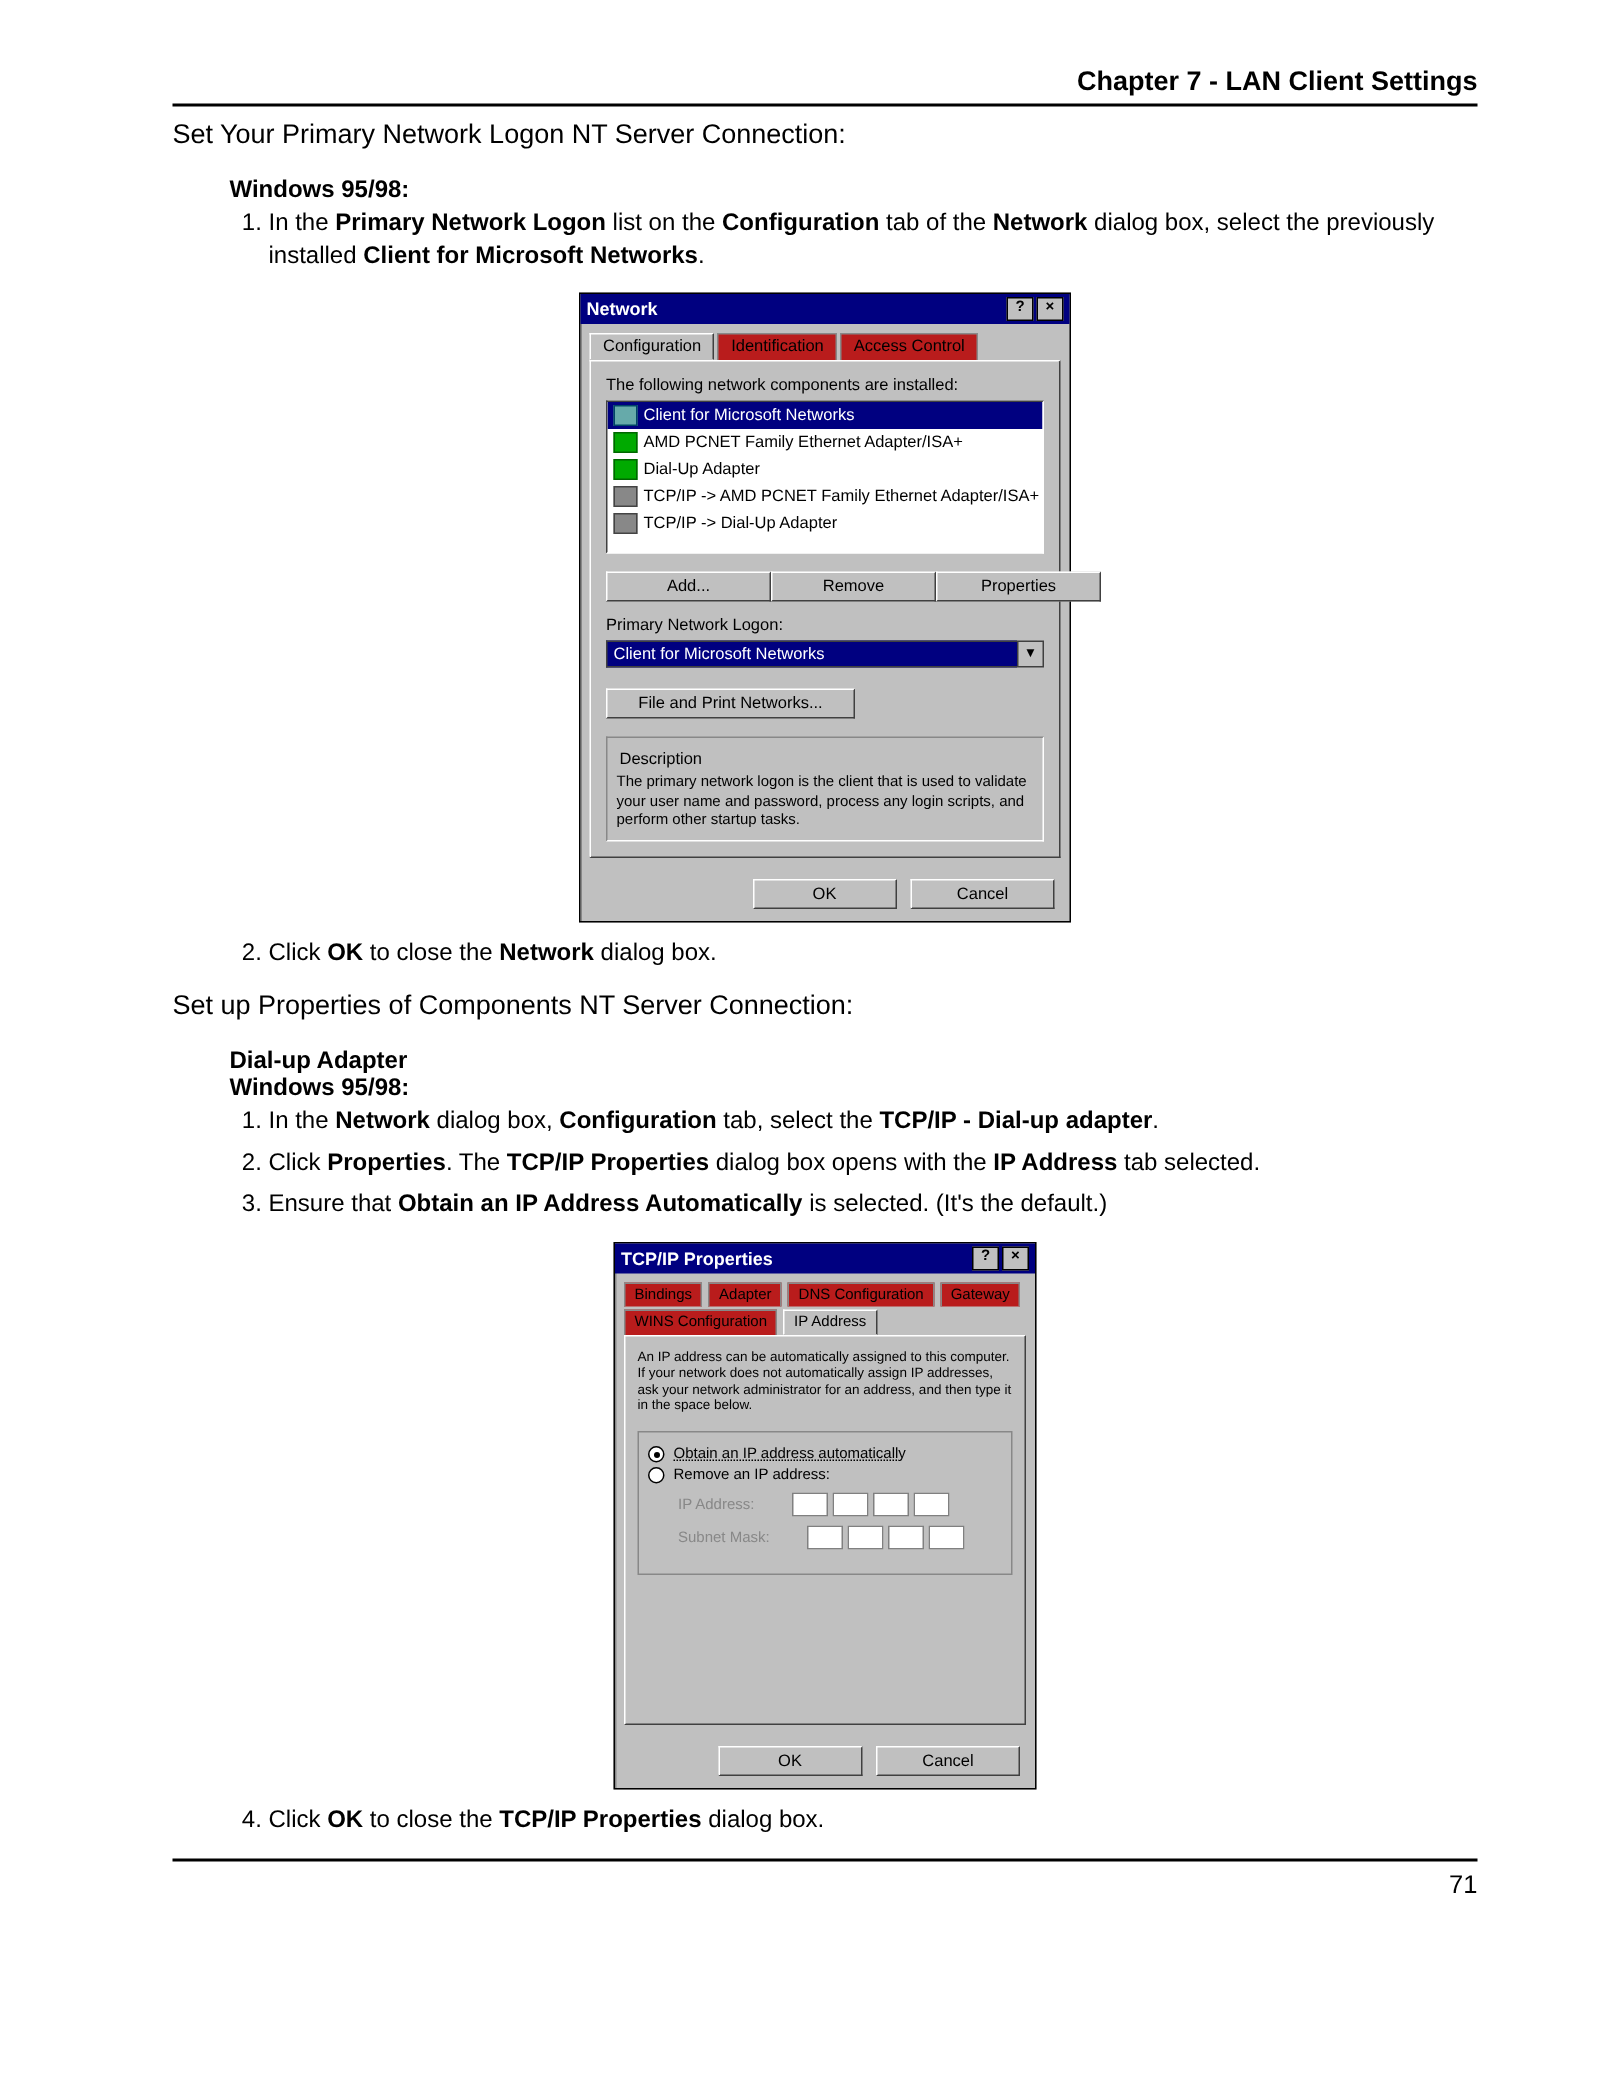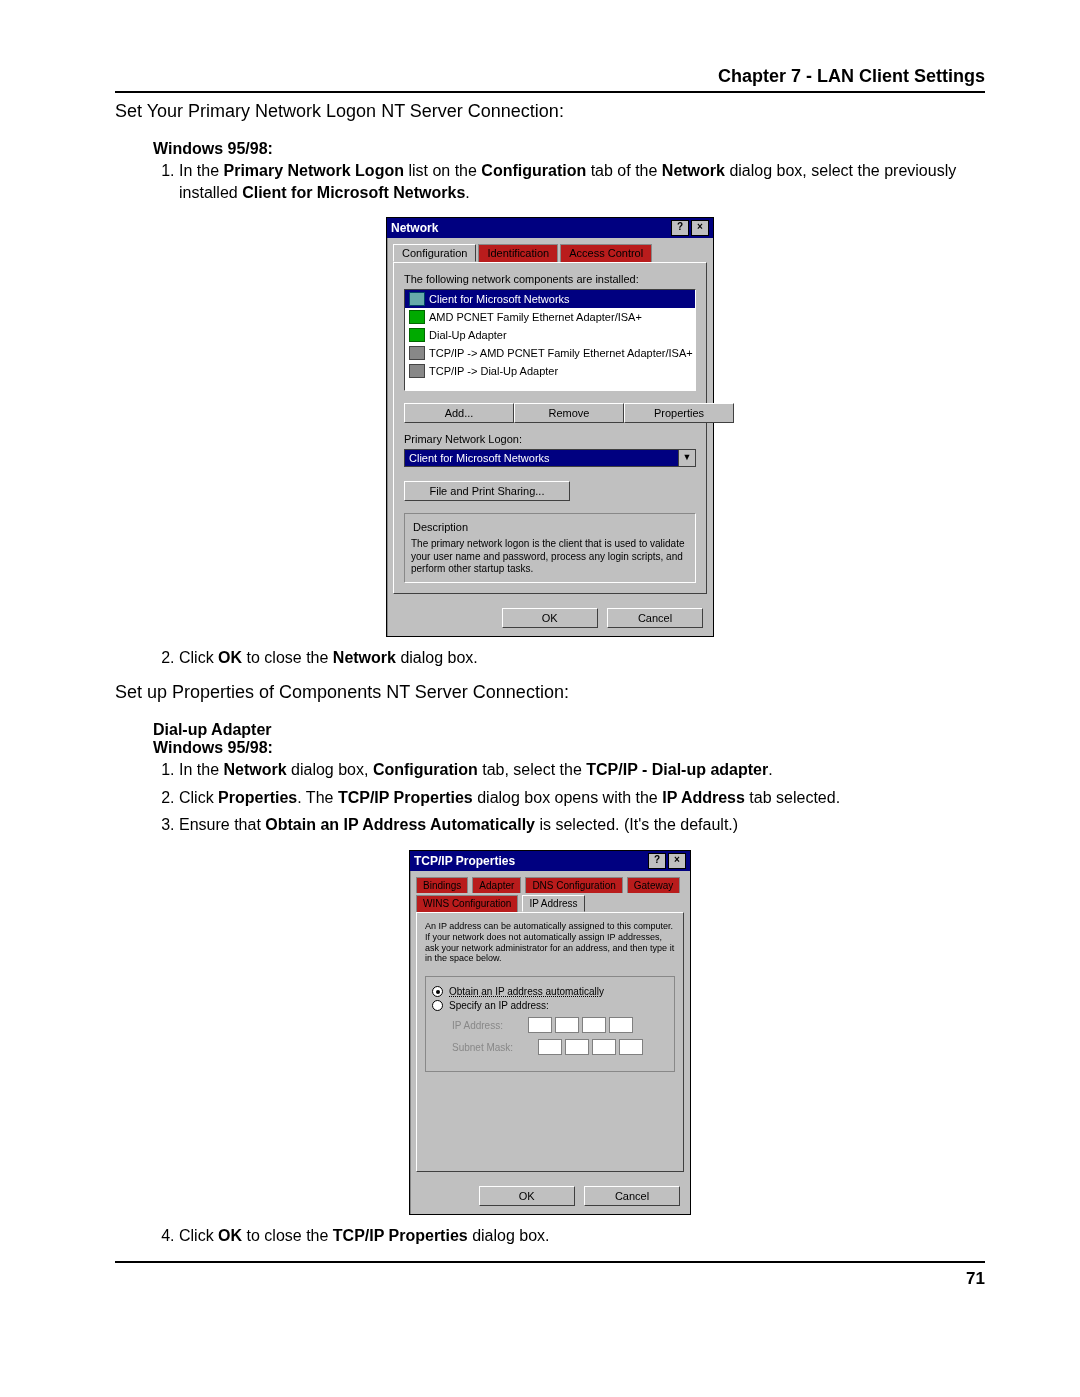--- a/index.html
+++ b/index.html
@@ -1,25 +1,25 @@
 <!DOCTYPE html>
 <html><head>
 <meta charset="utf-8">
 <style>
 body{margin:0;background:#fff;font-family:Arial,Helvetica,sans-serif;color:#000}
-.page{width:1080px;height:1397px;margin:0 auto;padding:66px 95px 30px 115px;box-sizing:border-box;position:relative}
+.page{width:1080px;height:1397px;margin:0 auto;padding:44px 95px 30px 115px;box-sizing:border-box;position:relative}
 .chapter-header{text-align:right;font-weight:bold;font-size:18px;margin-bottom:4px}
 .hr-top{border:0;border-top:2px solid #000;margin:0 0 8px 0}
 .hr-bottom{border:0;border-top:2px solid #000;margin:12px 0 6px 0}
 h2.section{font-size:18px;font-weight:normal;margin:0 0 18px 0}
 .sub{font-weight:bold;font-size:16px;margin:10px 0 2px 38px}
 .ol{margin:2px 0 14px 38px;padding-left:26px;font-size:16px;line-height:1.35}
 .ol li{margin-bottom:6px}
 .bold{font-weight:bold}
-.pg-num{text-align:right;font-weight:bold;font-size:17px}
+.pg-num{text-align:right;font-weight:normal;font-size:17px}
 .ss-wrap{text-align:center;margin:6px 0 10px 0}
 
 .dlg{display:inline-block;text-align:left;background:#c0c0c0;border:1px solid #000;font-family:Tahoma,"MS Sans Serif",Arial,sans-serif;font-size:12px;color:#000;box-shadow:1px 1px 0 #888 inset}
 .dlg1{width:326px}
 .titlebar{background:#000080;color:#fff;padding:2px 4px;font-weight:bold;display:flex;align-items:center}
 .titlebar .sp{flex:1}
 .title-btn{width:16px;height:14px;background:#c0c0c0;border:1px solid #000;margin-left:2px;color:#000;font-size:10px;line-height:12px;text-align:center;cursor:pointer}
 .tabs{display:flex;margin:6px 6px 0 6px;font-size:11px}
 .tabs .tab{padding:2px 8px;border:1px solid #888;border-bottom:none;background:#b91c1c;margin-right:2px}
 .tabs .tab.active{background:#c0c0c0;border:1px solid #fff;border-right-color:#404040;border-bottom:1px solid #c0c0c0;position:relative;z-index:1}
@@ -113,21 +113,21 @@
         <div class="btn-row3">
           <span class="btn">Add...</span>
           <span class="btn">Remove</span>
           <span class="btn">Properties</span>
         </div>
         <div class="lbl">Primary Network Logon:</div>
         <div class="dd">
           <div class="sel">Client for Microsoft Networks</div>
           <div class="arr">▼</div>
         </div>
-        <div style="margin-top:14px"><span class="btn" style="min-width:140px">File and Print Sharing...</span></div>
+        <div style="margin-top:14px"><span class="btn" style="min-width:140px">File and Print Networks...</span></div>
         <div class="group">
           <span class="glabel">Description</span>
           <div class="desc">The primary network logon is the client that is used to validate your user name and password, process any login scripts, and perform other startup tasks.</div>
         </div>
       </div>
       <div class="dlg-buttons">
         <span class="btn">OK</span>
         <span class="btn">Cancel</span>
       </div>
     </div>
@@ -173,21 +173,21 @@
       </div>
       <div class="tab-body">
         <div class="small-txt">An IP address can be automatically assigned to this computer. If your network does not automatically assign IP addresses, ask your network administrator for an address, and then type it in the space below.</div>
         <fieldset class="ipgroup">
           <div class="radio-row">
             <span class="radio dot"></span>
             <span style="text-decoration:underline;text-decoration-style:dotted">Obtain an IP address automatically</span>
           </div>
           <div class="radio-row">
             <span class="radio"></span>
-            <span>Specify an IP address:</span>
+            <span>Remove an IP address:</span>
           </div>
           <div class="ip-row">
             <span>IP Address:</span>
             <span class="ip-field">
                 <span class="ip-oct"></span>
                 <span class="ip-oct"></span>
                 <span class="ip-oct"></span>
                 <span class="ip-oct"></span>
               </span>
           </div>

